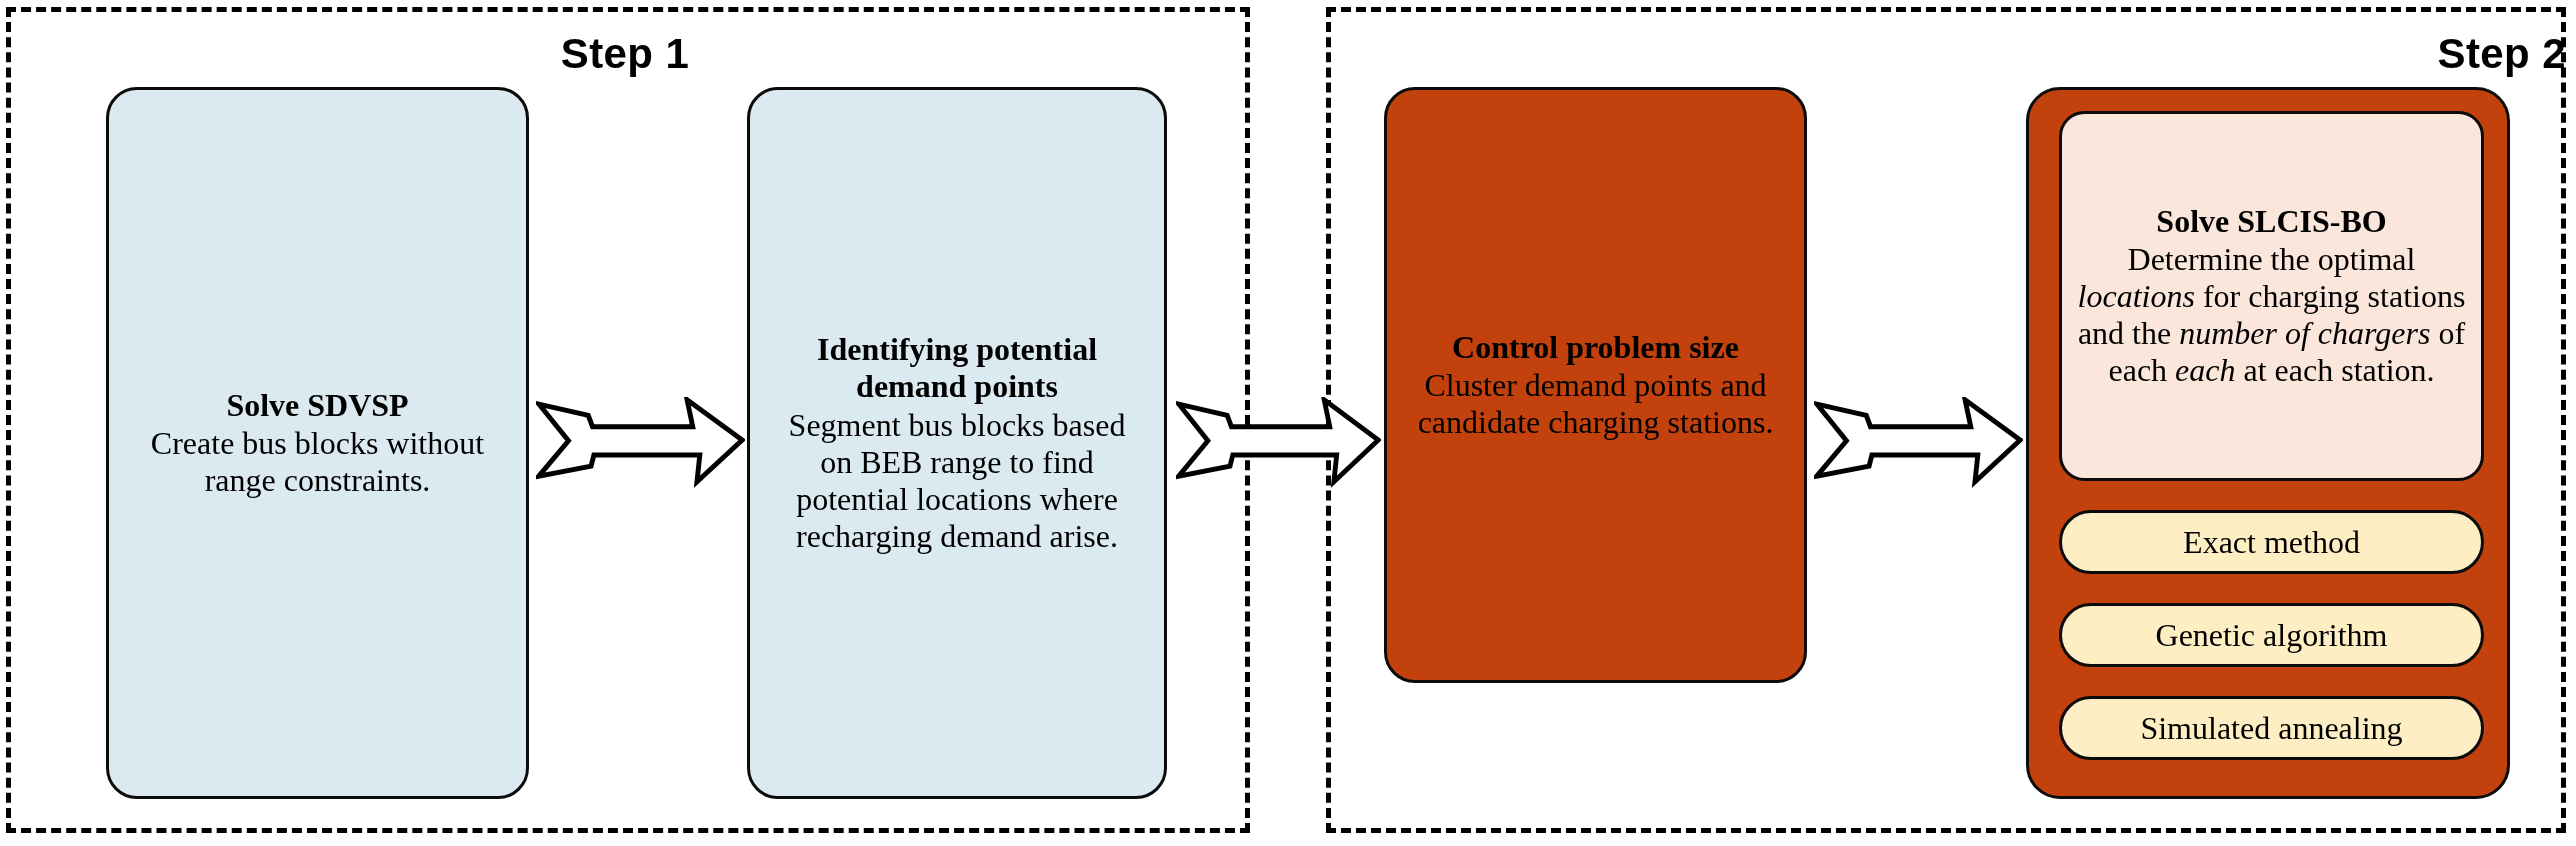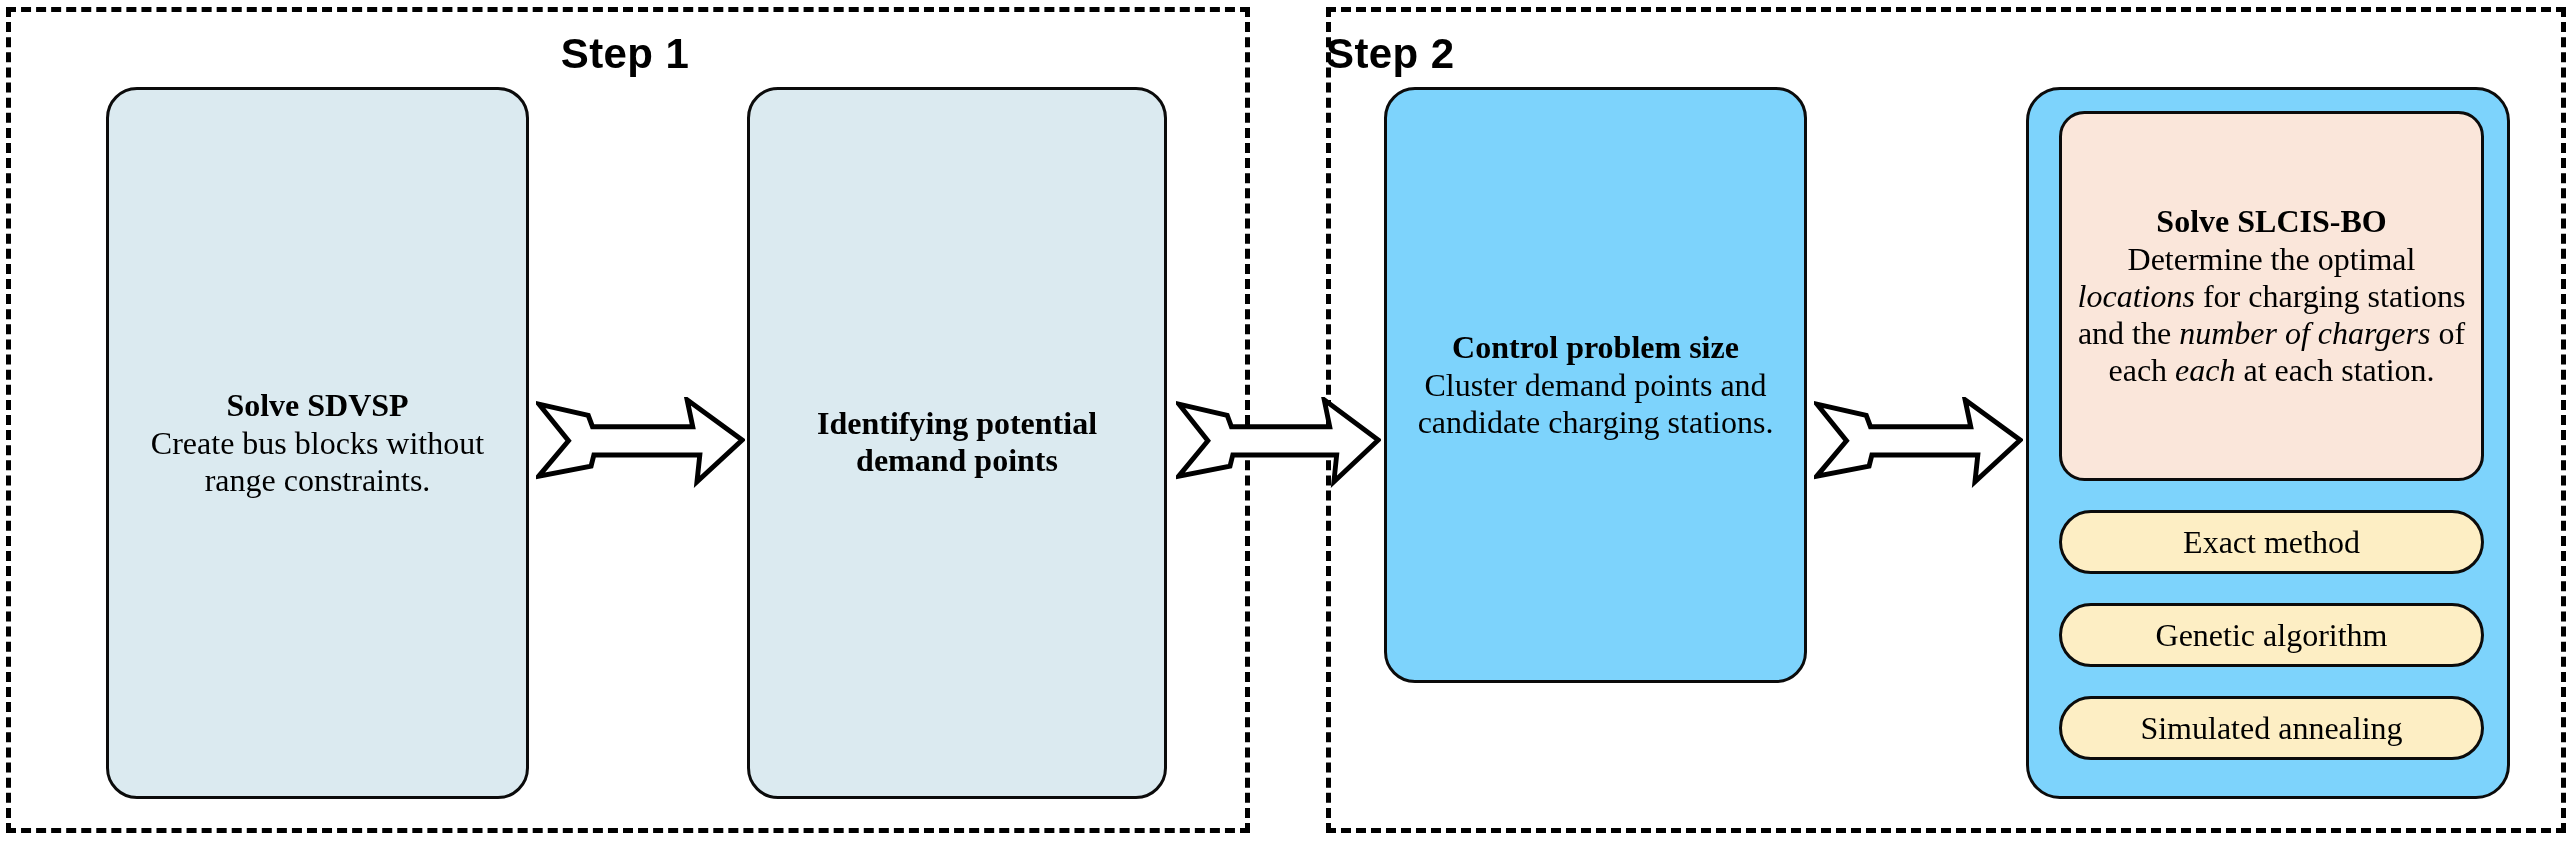--- a/index.html
+++ b/index.html
@@ -7,28 +7,28 @@
   #stage{position:relative;width:2576px;height:847px;overflow:hidden;background:#fff;}
 
   
   .step-panel{position:absolute;border:5px dashed #000;box-sizing:border-box;background:transparent;}
   #step1-panel{left:5.6px;top:7px;width:1244px;height:826px;}
   #step2-panel{left:1326px;top:7px;width:1240px;height:826px;}
 
   .step-label{position:absolute;font-family:"Liberation Sans",sans-serif;font-weight:bold;
               font-size:42px;color:#000;letter-spacing:0.4px;white-space:nowrap;}
   #step1-label{left:0;top:30px;width:1250px;text-align:center;}
-  #step2-label{left:1326px;top:30px;width:1240px;text-align:left;}
+  #step2-label{left:1326px;top:30px;width:1240px;text-align:right;}
 
   
   .rbox{position:absolute;box-sizing:border-box;border:3.5px solid #0b0b0b;border-radius:31px;
         display:flex;flex-direction:column;align-items:center;justify-content:center;
         text-align:center;color:#000;}
   .blue{background:#dbeaf0;}
-  .green{background:#7dd3fc;}
+  .green{background:#c2410c;}
   .pink{background:#fae6da;}
   .yellow{background:#fdeec4;}
 
   .box-title{font-weight:bold;font-size:32px;line-height:1.16;margin:0 0 1.4px 0;}
   .box-body{font-size:32px;line-height:1.16;margin:0;}
   .box-body i{font-style:italic;font-family:Liberation Serif, serif;}
 
   #box-sdvsp{left:106px;top:87px;width:423px;height:712px;padding:0 24px;}
   #box-demand{left:747px;top:87px;width:420px;height:712px;padding:0 33px;}
   #box-control{left:1384px;top:87px;width:423px;height:596px;padding:0 21px;}
@@ -68,20 +68,21 @@
   </div>
 
   <div id="arrow-0" class="arrow">
     <svg viewBox="0 0 296 160" width="209" height="113" preserveAspectRatio="none">
       <polygon points="4,10 46,62 4,112 78,98 82,82 232,82 228,120 292,61 214,4 222,42 80,42 74,26" fill="#ffffff" stroke="#000000" stroke-width="7" stroke-linejoin="miter"></polygon>
     </svg>
   </div>
 
   <div id="box-demand" class="rbox blue">
     <div class="box-title">Identifying potential demand points</div>
+    <div class="box-body">Segment bus blocks based on BEB range to find potential locations where recharging demand arise.</div>
   </div>
 
   <div id="arrow-1" class="arrow">
     <svg viewBox="0 0 296 160" width="205" height="113" preserveAspectRatio="none">
       <polygon points="4,10 46,62 4,112 78,98 82,82 232,82 228,120 292,61 214,4 222,42 80,42 74,26" fill="#ffffff" stroke="#000000" stroke-width="7" stroke-linejoin="miter"></polygon>
     </svg>
   </div>
 
   <div id="box-control" class="rbox green">
     <div class="box-title">Control problem size</div>

